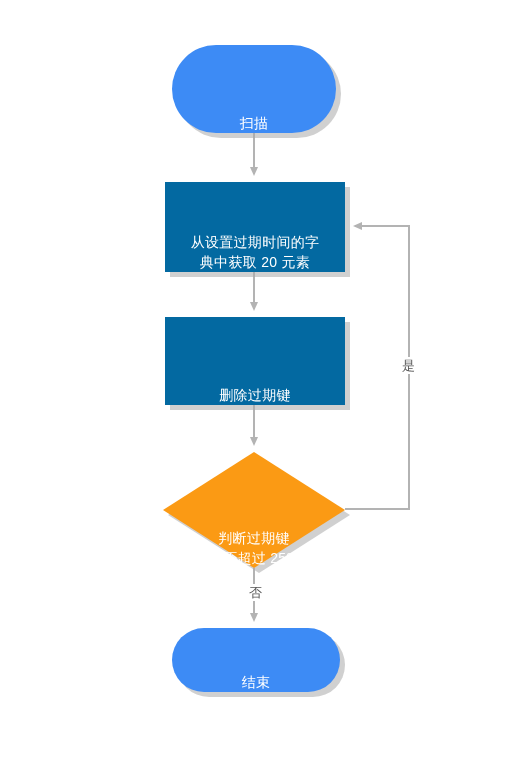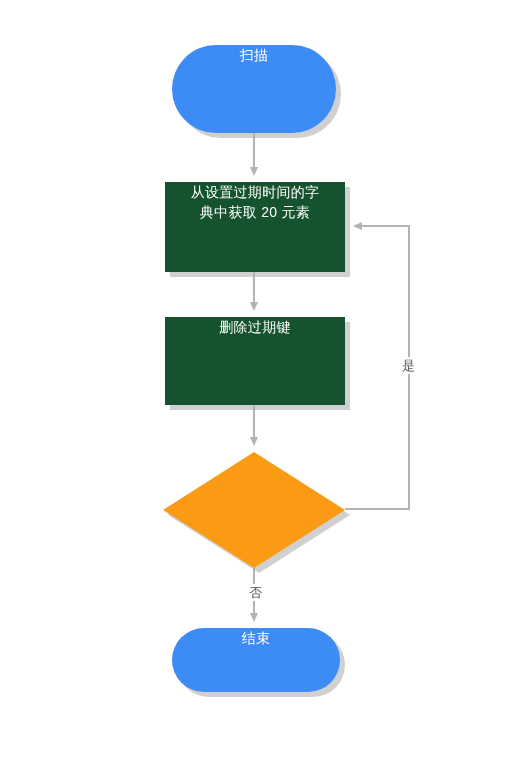--- a/index.html
+++ b/index.html
@@ -21,38 +21,38 @@
     top: 0;
     width: 528px;
     height: 760px;
   }
 
   
   .node {
     position: absolute;
     box-sizing: border-box;
     display: flex;
-    align-items: flex-start;
+    align-items: flex-end;
     justify-content: center;
     text-align: center;
     color: #ffffff;
     font-size: 14px;
     line-height: 20px;
     letter-spacing: 0.3px;
     user-select: none;
   }
 
   .node-terminator {
     border-radius: 46px;
     background: #3d8bf5;
     box-shadow: 5px 5px 0 0 rgba(170,170,170,0.55);
   }
 
   .node-process {
-    background: #14532d;
+    background: #0369a1;
     box-shadow: 5px 5px 0 0 rgba(170,170,170,0.55);
   }
 
   .node-decision {
     background: transparent;
     box-shadow: none;
   }
   .node-decision .diamond-shape {
     position: absolute;
     left: 0;
@@ -140,20 +140,24 @@
 典中获取 20 元素</span>
   </div>
 
   <div class="node node-process" id="node-delete" style="left:165px; top:317px; width:180px; height:88px;">
     <span class="node-label">删除过期键</span>
   </div>
 
   <div class="node node-decision" id="node-decide" style="left:163px; top:452px; width:182px; height:116px;">
     <span class="diamond-shadow"></span>
     <span class="diamond-shape"></span>
+    <span class="diamond-label">
+      <span class="node-label">判断过期键
+是否超过 25%</span>
+    </span>
   </div>
 
   <div class="node node-terminator" id="node-end" style="left:172px; top:628px; width:168px; height:64px;">
     <span class="node-label">结束</span>
   </div>
 
   <span class="edge-label" style="left:400px; top:357px;">是</span>
 
   <span class="edge-label" style="left:247px; top:584px;">否</span>
 

